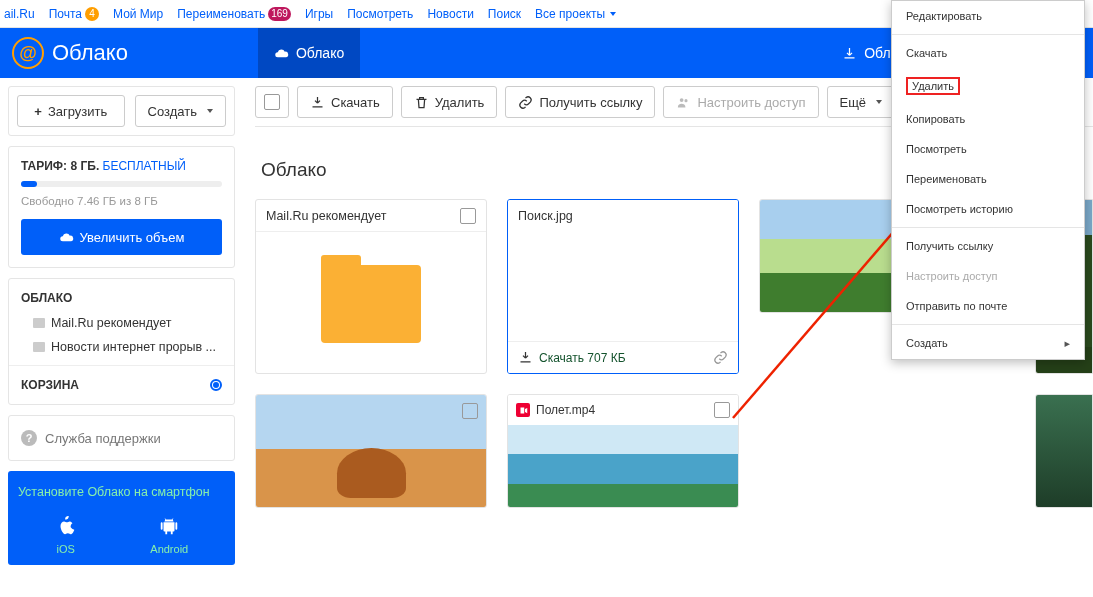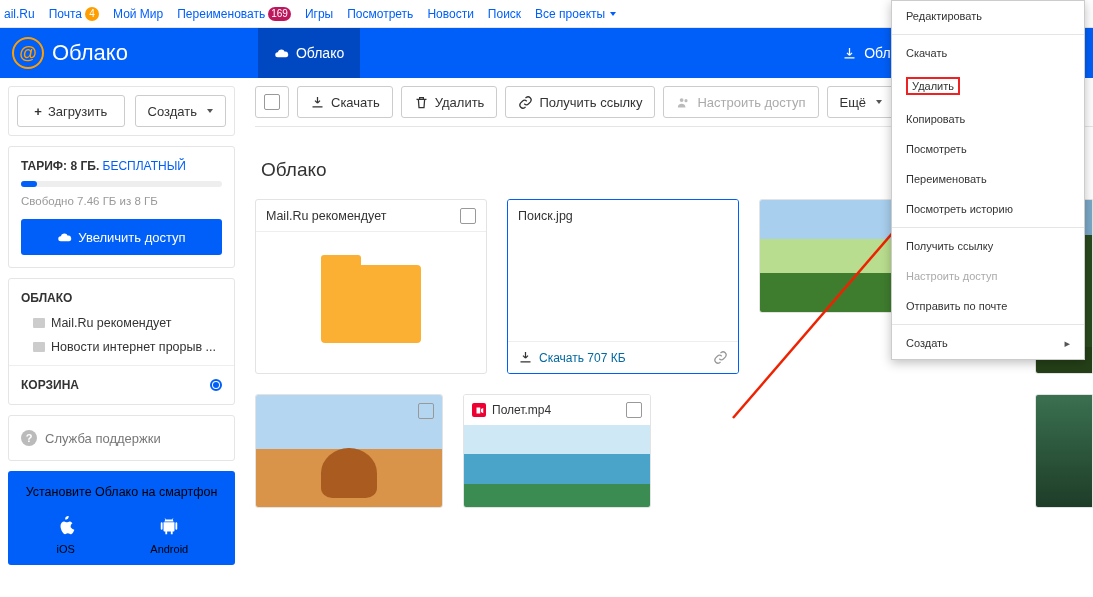--- a/index.html
+++ b/index.html
@@ -45,21 +45,21 @@
 .side-section { padding: 6px 0; }
 .side-title { font-size: 12px; font-weight: bold; padding: 6px 12px; display:flex; align-items:center; justify-content:space-between; }
 .side-item { padding: 5px 12px 5px 24px; font-size: 12.5px; color: #333; display:flex; align-items:center; gap:6px; white-space:nowrap; overflow:hidden; text-overflow:ellipsis; }
 .folder-ico { display:inline-block; width:12px; height:10px; background:#ccc; border-radius:1px; }
 .radio-dot { width:12px;height:12px;border-radius:50%;border:2px solid #005ff9;display:inline-block;position:relative;margin-left:auto;}
 .radio-dot::after{content:'';position:absolute;width:6px;height:6px;background:#005ff9;border-radius:50%;left:1px;top:1px;}
 
 .support-link { padding: 14px 12px; font-size: 13px; color: #777; display:flex;align-items:center;gap:8px; border:1px solid #e5e5e5; border-radius:3px; background:#fff; margin-bottom:10px;}
 .support-q { width:16px;height:16px;border-radius:50%;background:#bbb;color:#fff;display:inline-flex;align-items:center;justify-content:center;font-size:11px;font-weight:bold;}
 
-.mobile-panel { background:#005ff9; color:#000000; border-radius:3px; padding:14px 10px 10px; text-align:center; }
+.mobile-panel { background:#005ff9; color:#86efac; border-radius:3px; padding:14px 10px 10px; text-align:left; }
 .mobile-panel .title { font-size:12.5px; margin-bottom:14px; }
 .mobile-panel .row { display:flex; justify-content:space-around; }
 .osblock { display:flex; flex-direction:column; align-items:center; gap:4px; font-size:11px; }
 
 
 .toolbar { display:flex; gap:8px; padding: 0 0 8px 0; align-items:center; }
 .toolbar .btn.disabled { color: #aaa; }
 .chkbox { width:16px;height:16px;border:1px solid #999;border-radius:2px;display:inline-block;}
 
 
@@ -69,25 +69,25 @@
 .grid { display:flex; flex-wrap:wrap; gap:20px; }
 .card { width:232px; height:175px; border:1px solid #e3e3e3; border-radius:3px; background:#fff; position:relative; overflow:hidden; }
 .card .card-head { height:32px; display:flex; align-items:center; padding:0 10px; font-size:12.5px; border-bottom:1px solid #eee; }
 .card .card-head .chk { margin-left:auto; }
 .card .card-body { height:143px; display:flex; align-items:center; justify-content:center; position:relative; }
 .foldershape { width:100px; height:78px; background:#fbb034; border-radius:4px; position:relative; }
 .foldershape::before { content:''; position:absolute; top:-10px; left:0; width:40px; height:14px; background:#fbb034; border-radius:3px 3px 0 0; }
 .shared-ico { position:absolute; right:8px; bottom:6px; color:#60a5fa; font-size:15px; }
 
 .card.image .card-head { position:absolute; top:0;left:0;right:0;background:rgba(255,255,255,0.9);z-index:2;border:none;}
-.card.image .card-foot { position:absolute; bottom:0;left:0;right:0;height:32px;background:#fff;border-top:1px solid #eee;display:flex;align-items:center;padding:0 10px;font-size:12px;color:#0369a1;}
+.card.image .card-foot { position:absolute; bottom:0;left:0;right:0;height:32px;background:#fff;border-top:1px solid #eee;display:flex;align-items:center;padding:0 10px;font-size:12px;color:#14532d;}
 .card.selected { border:1px solid #005ff9; }
 .imgarea { position:absolute; inset:0; }
 
-.thumb { width:188px; height:114px; border:1px solid #e3e3e3; border-radius:3px; position:relative; overflow:hidden; }
+.thumb { width:232px; height:114px; border:1px solid #e3e3e3; border-radius:3px; position:relative; overflow:hidden; }
 .thumb .chk { position:absolute; top:8px; right:8px; z-index:2; }
 .thumb .head { position:absolute; top:0;left:0;right:0;height:30px;background:#fff;display:flex;align-items:center;padding:0 8px;font-size:12px;gap:6px;}
 
 .sidecol { width:58px; display:flex; flex-direction:column; gap:20px; margin-left:6px;}
 .sidecol .slice { width:58px; height:175px; border:1px solid #e3e3e3; border-radius:3px 0 0 3px; overflow:hidden; }
 .sidecol .slice-sm { height:114px; }
 
 
 .ctxmenu { position:absolute; right:8px; top:0; width:194px; background:#fff; border:1px solid #ccc; box-shadow:0 3px 10px rgba(0,0,0,0.25); z-index:50; }
 .ctxmenu .mi { padding:9px 14px; font-size:11px; cursor:pointer; display:flex; }
@@ -179,21 +179,21 @@
         <a class="free">БЕСПЛАТНЫЙ</a>
       </div>
       <div class="progress">
           <div class="fill"></div>
         </div>
       <div class="free-text">Свободно 7.46 ГБ из 8 ГБ</div>
       <button class="primary-btn">
         <svg class="ic" viewBox="0 0 24 24" fill="#fff">
             <path d="M19 18H6a4 4 0 010-8 6 6 0 0111.3-1A4.5 4.5 0 0119 18z"></path>
           </svg>
-        <span>Увеличить доступ</span>
+        <span>Увеличить объем</span>
       </button>
     </div>
 
     <div class="panel">
       <div class="side-section">
         <div class="side-title">
             <span>ОБЛАКО</span>
           </div>
         <div class="side-item">
             <span class="folder-ico"></span>

